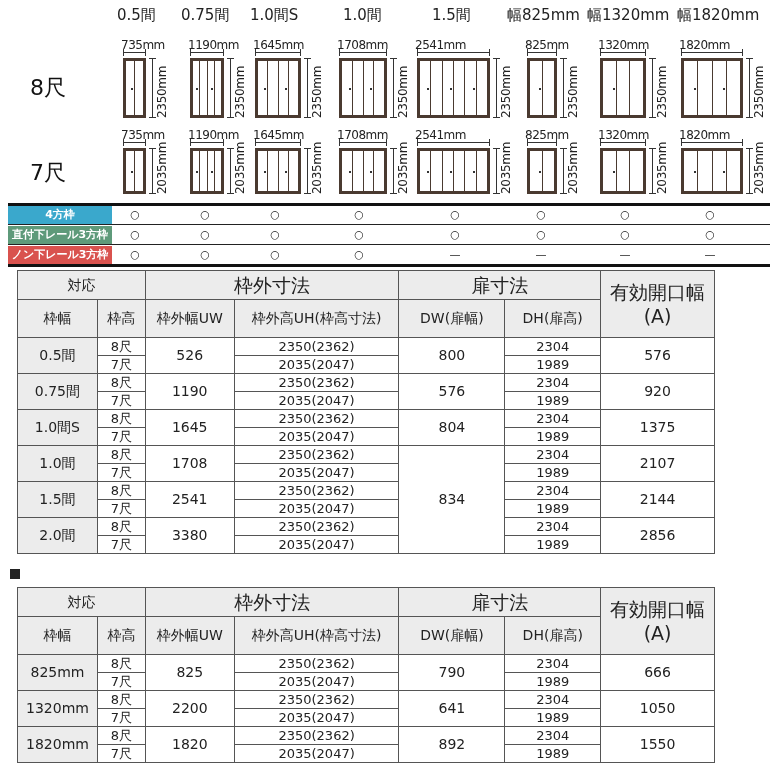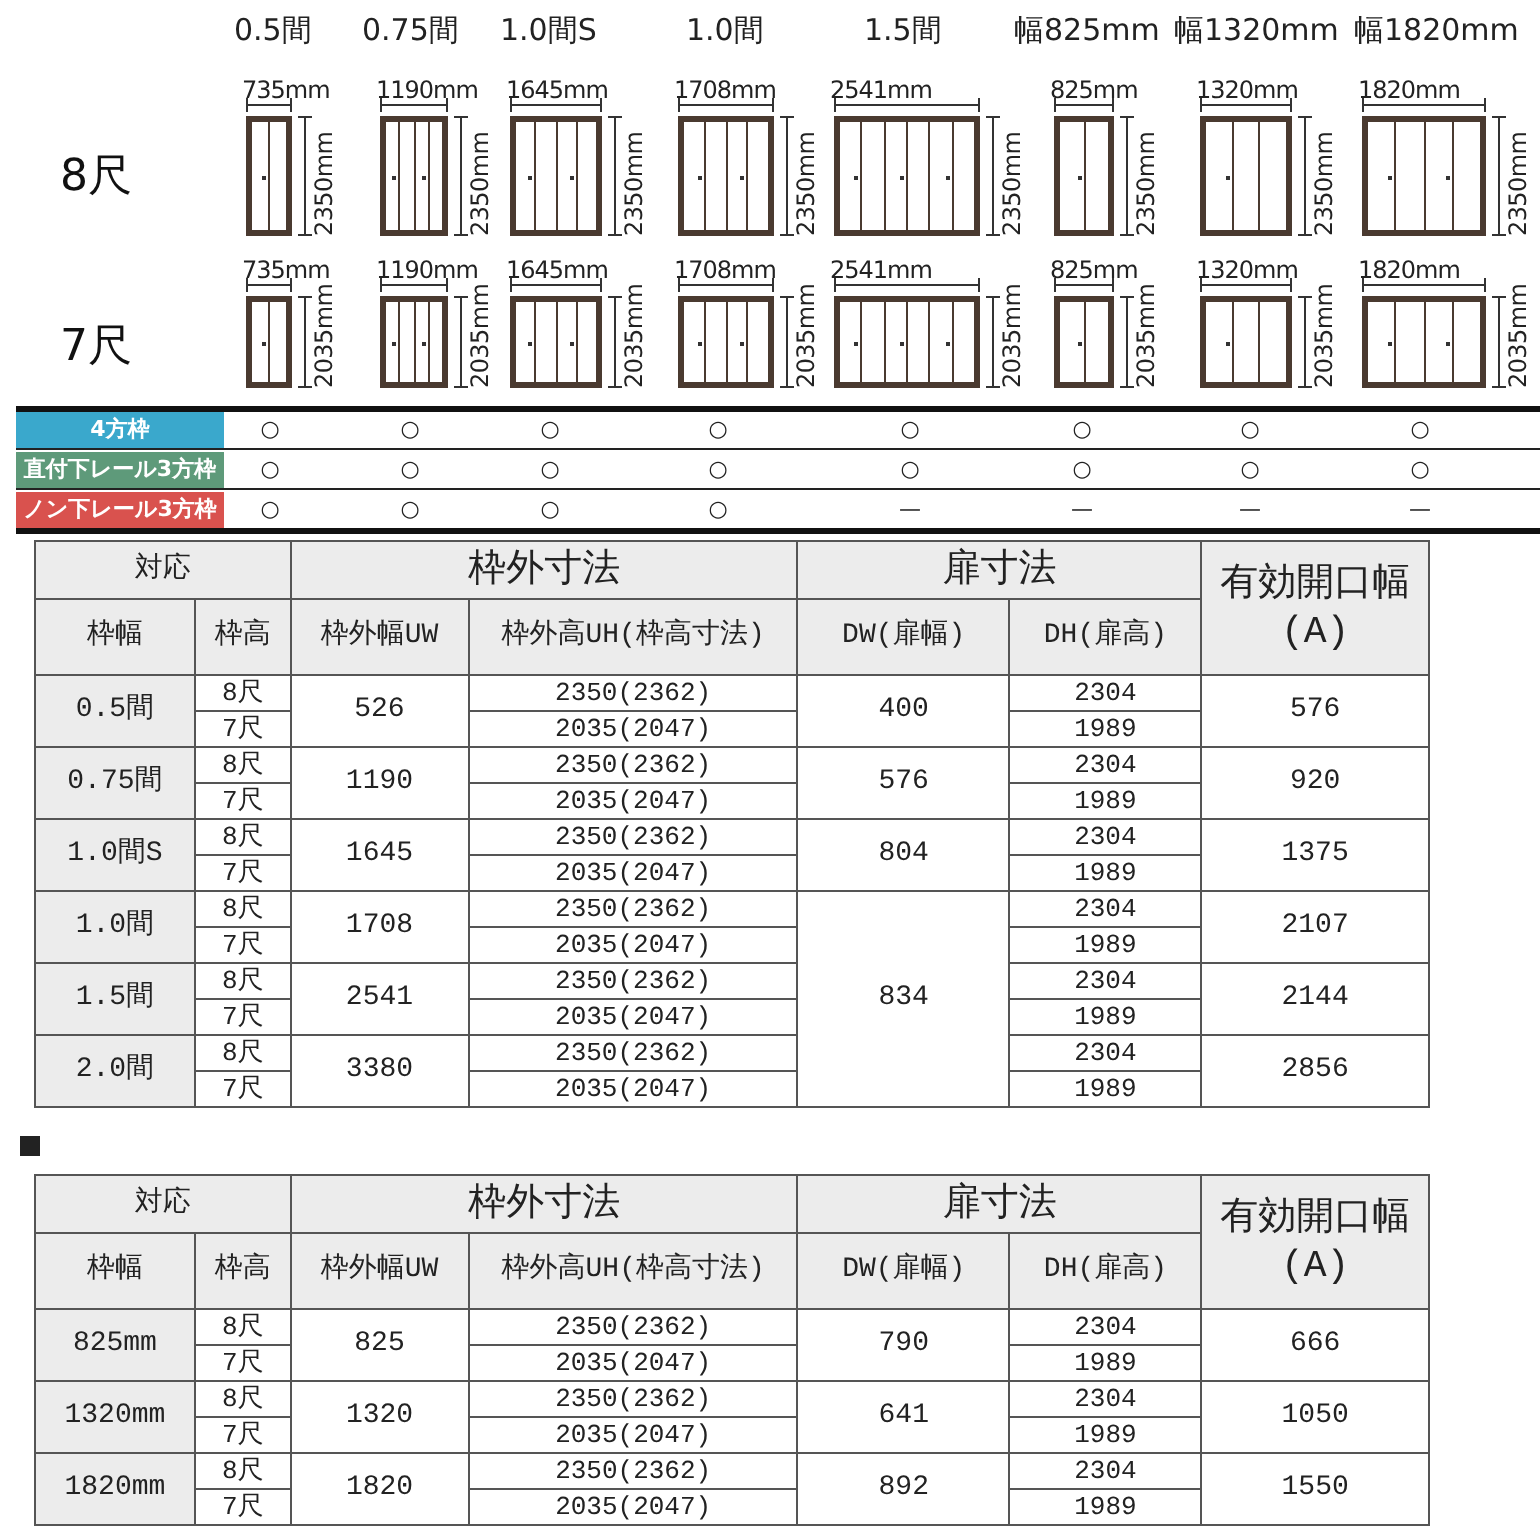--- a/index.html
+++ b/index.html
@@ -22,21 +22,21 @@
   .dim-h-line::before { top:0; } .dim-h-line::after { bottom:0; }
   .dim-h { position:absolute; font-size:12px; white-space:nowrap; transform:rotate(-90deg); transform-origin:left top; letter-spacing:-0.3px; color:#222; }
 
   
   .ft-rule { position:absolute; left:8px; right:0; height:3px; background:#111; }
   .ft-sep { position:absolute; left:8px; right:0; height:1px; background:#222; }
   .ft-label { position:absolute; left:8px; width:104px; height:18px; color:#fff; font-size:11px; font-weight:bold; text-align:center; line-height:18px; white-space:nowrap; }
   .ft-mark { position:absolute; width:30px; text-align:center; font-size:11px; color:#222; line-height:18px; }
 
   
-  table.spec { position:absolute; left:17px; border-collapse:collapse; font-size:14px; color:#222;font-family:Liberation Mono, monospace; }
+  table.spec { position:absolute; left:17px; border-collapse:collapse; font-size:14px; color:#222; }
   table.spec td { border:1px solid #555; text-align:center; padding:0; line-height:17px; }
   table.spec td.hd { background:#ececec; }
   table.spec td.big { font-size:19px; }
   table.spec td.sm { font-size:13px; line-height:16px; }
   table.spec td.shade { background:#ececec; }
   .note { position:absolute; left:10px; top:566px; font-size:13px; color:#222; }
   .note .sq { display:inline-block; width:10px; height:10px; background:#222; margin-right:2px; vertical-align:-1px; }
 </style>
 </head>
 <body>
@@ -330,21 +330,21 @@
     <td class="hd">DW(扉幅)</td>
     <td class="hd">DH(扉高)</td>
   </tr>
   </tbody>
     <tbody id="t1body">
       <tr style="height: 18px;">
         <td rowspan="2" class="shade">0.5間</td>
         <td class="sm">8尺</td>
         <td rowspan="2">526</td>
         <td class="sm">2350(2362)</td>
-        <td rowspan="2">400</td>
+        <td rowspan="2">800</td>
         <td class="sm">2304</td>
         <td rowspan="2">576</td>
       </tr>
       <tr style="height: 18px;">
         <td class="sm">7尺</td>
         <td class="sm">2035(2047)</td>
         <td class="sm">1989</td>
       </tr>
       <tr style="height: 18px;">
         <td rowspan="2" class="shade">0.75間</td>
@@ -459,21 +459,21 @@
         <td rowspan="2">666</td>
       </tr>
       <tr style="height: 18px;">
         <td class="sm">7尺</td>
         <td class="sm">2035(2047)</td>
         <td class="sm">1989</td>
       </tr>
       <tr style="height: 18px;">
         <td rowspan="2" class="shade">1320mm</td>
         <td class="sm">8尺</td>
-        <td rowspan="2">1320</td>
+        <td rowspan="2">2200</td>
         <td class="sm">2350(2362)</td>
         <td rowspan="2">641</td>
         <td class="sm">2304</td>
         <td rowspan="2">1050</td>
       </tr>
       <tr style="height: 18px;">
         <td class="sm">7尺</td>
         <td class="sm">2035(2047)</td>
         <td class="sm">1989</td>
       </tr>

